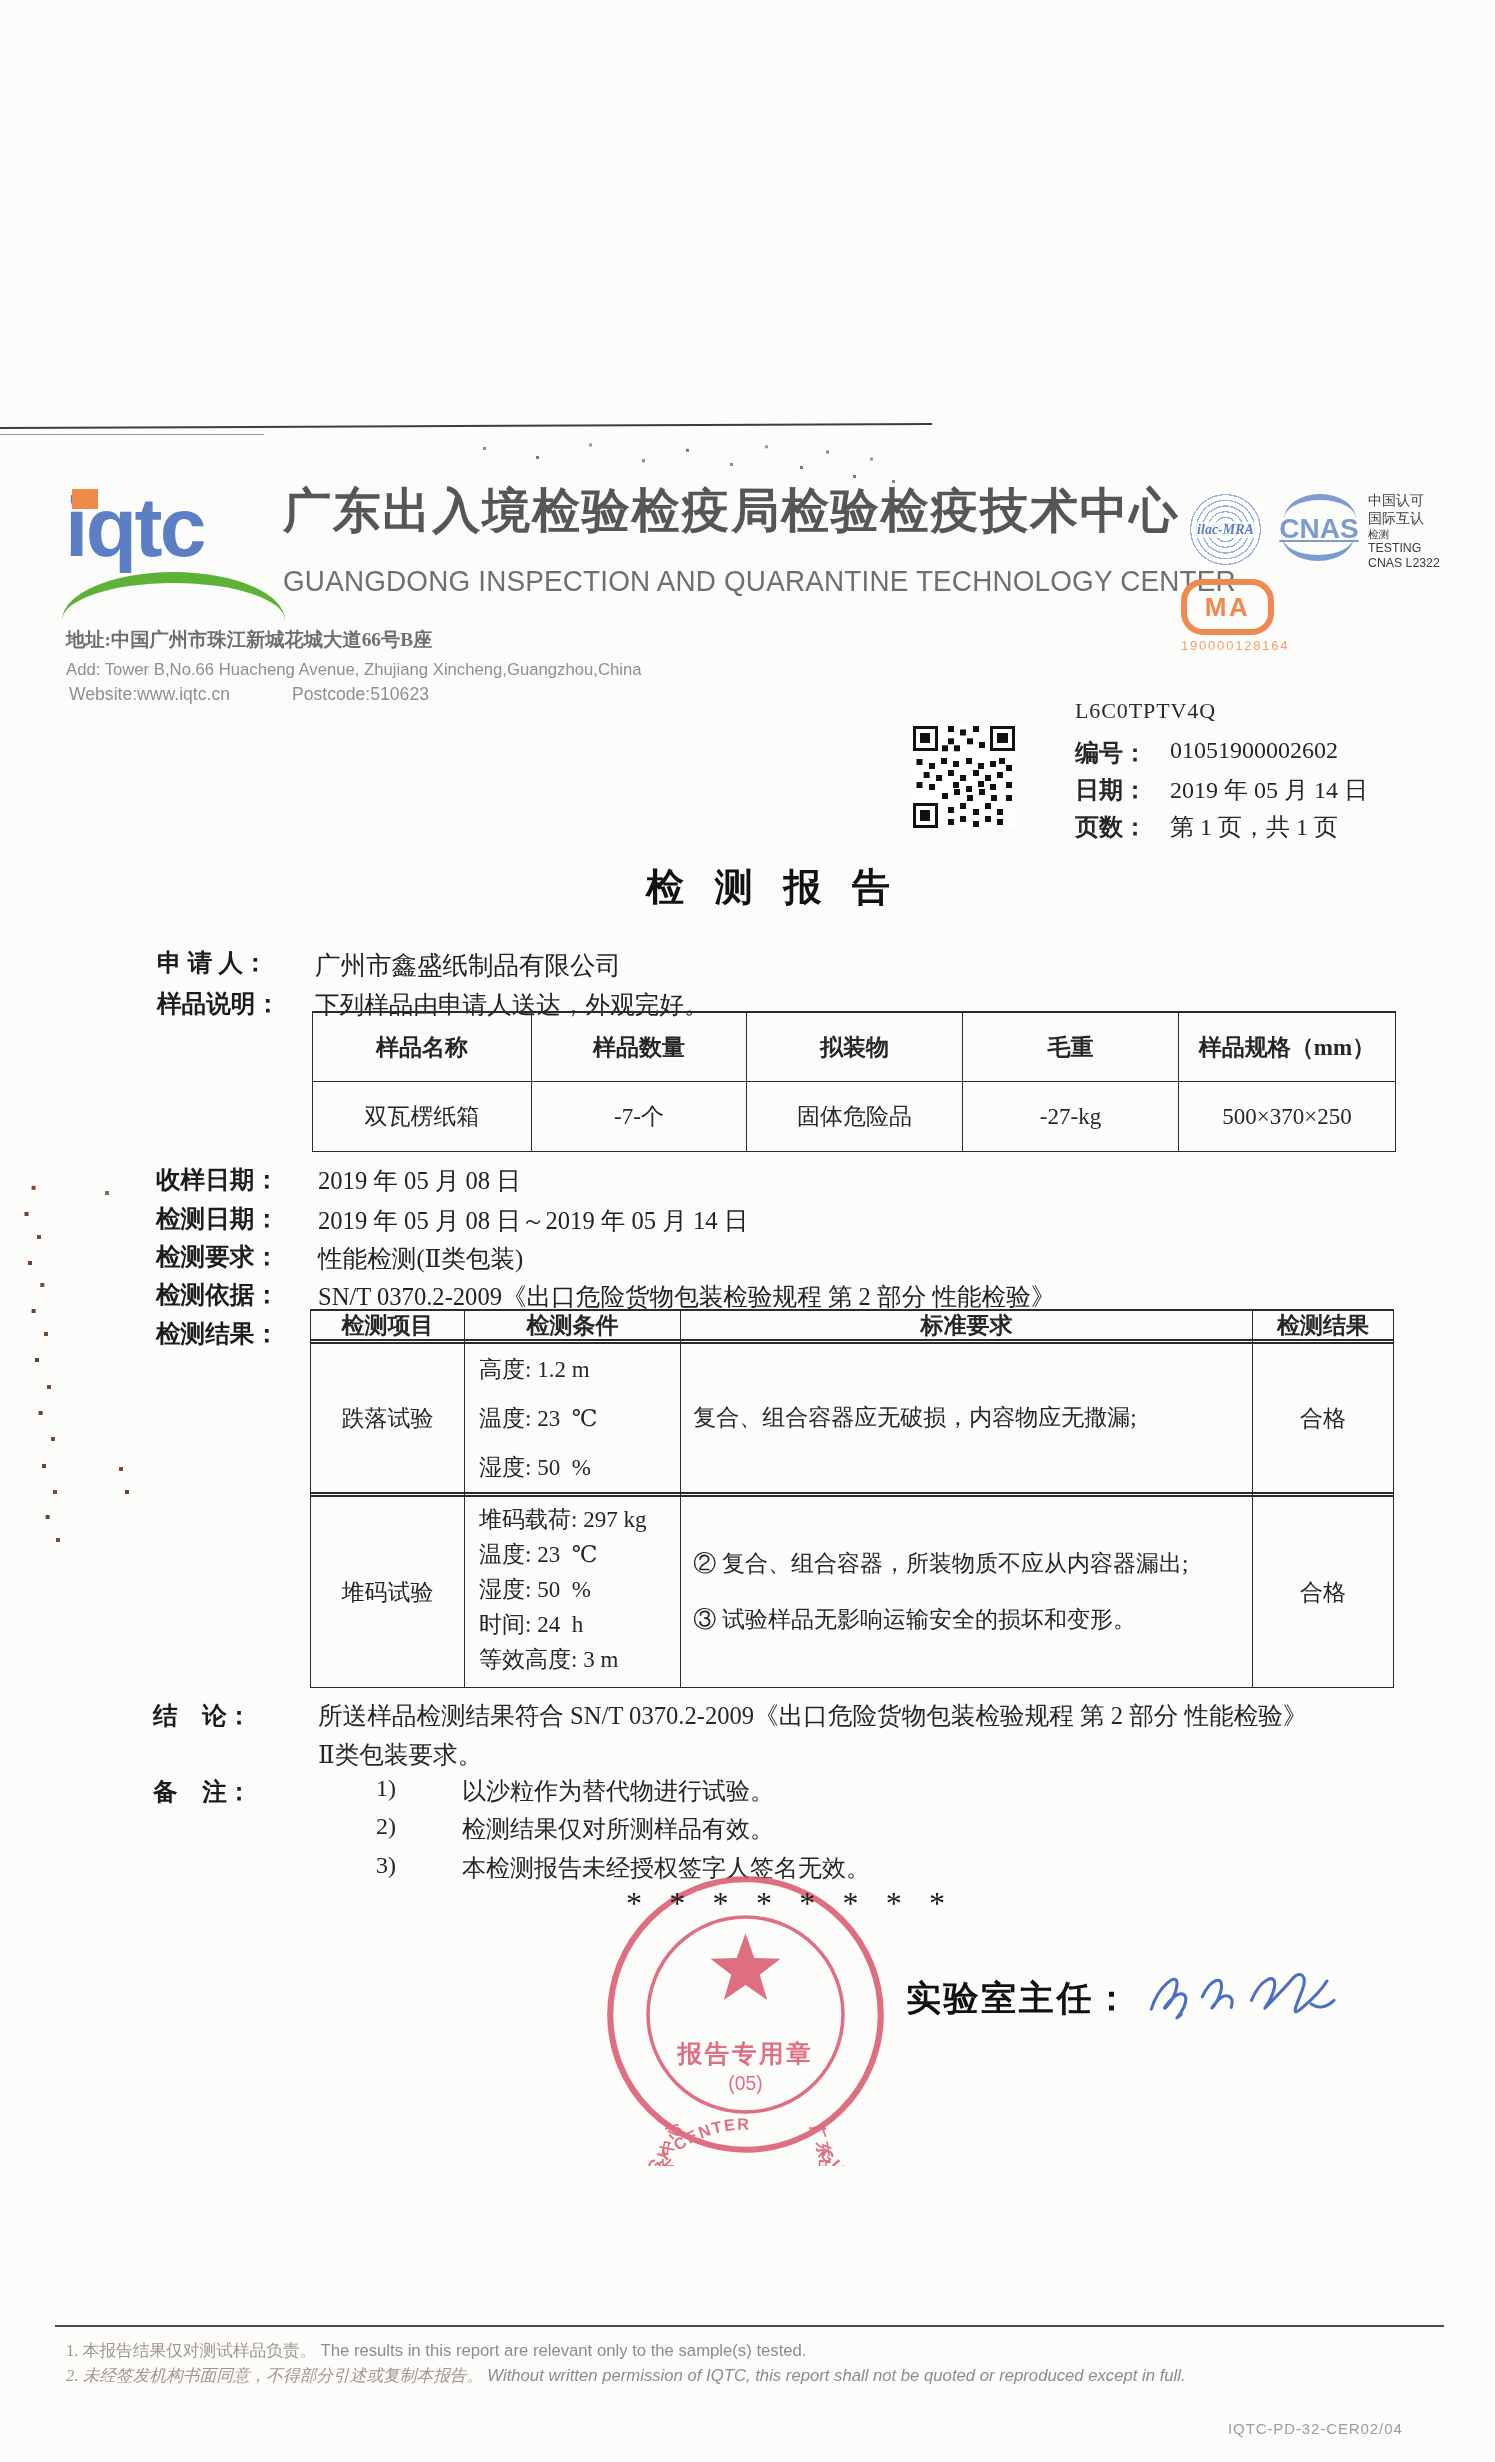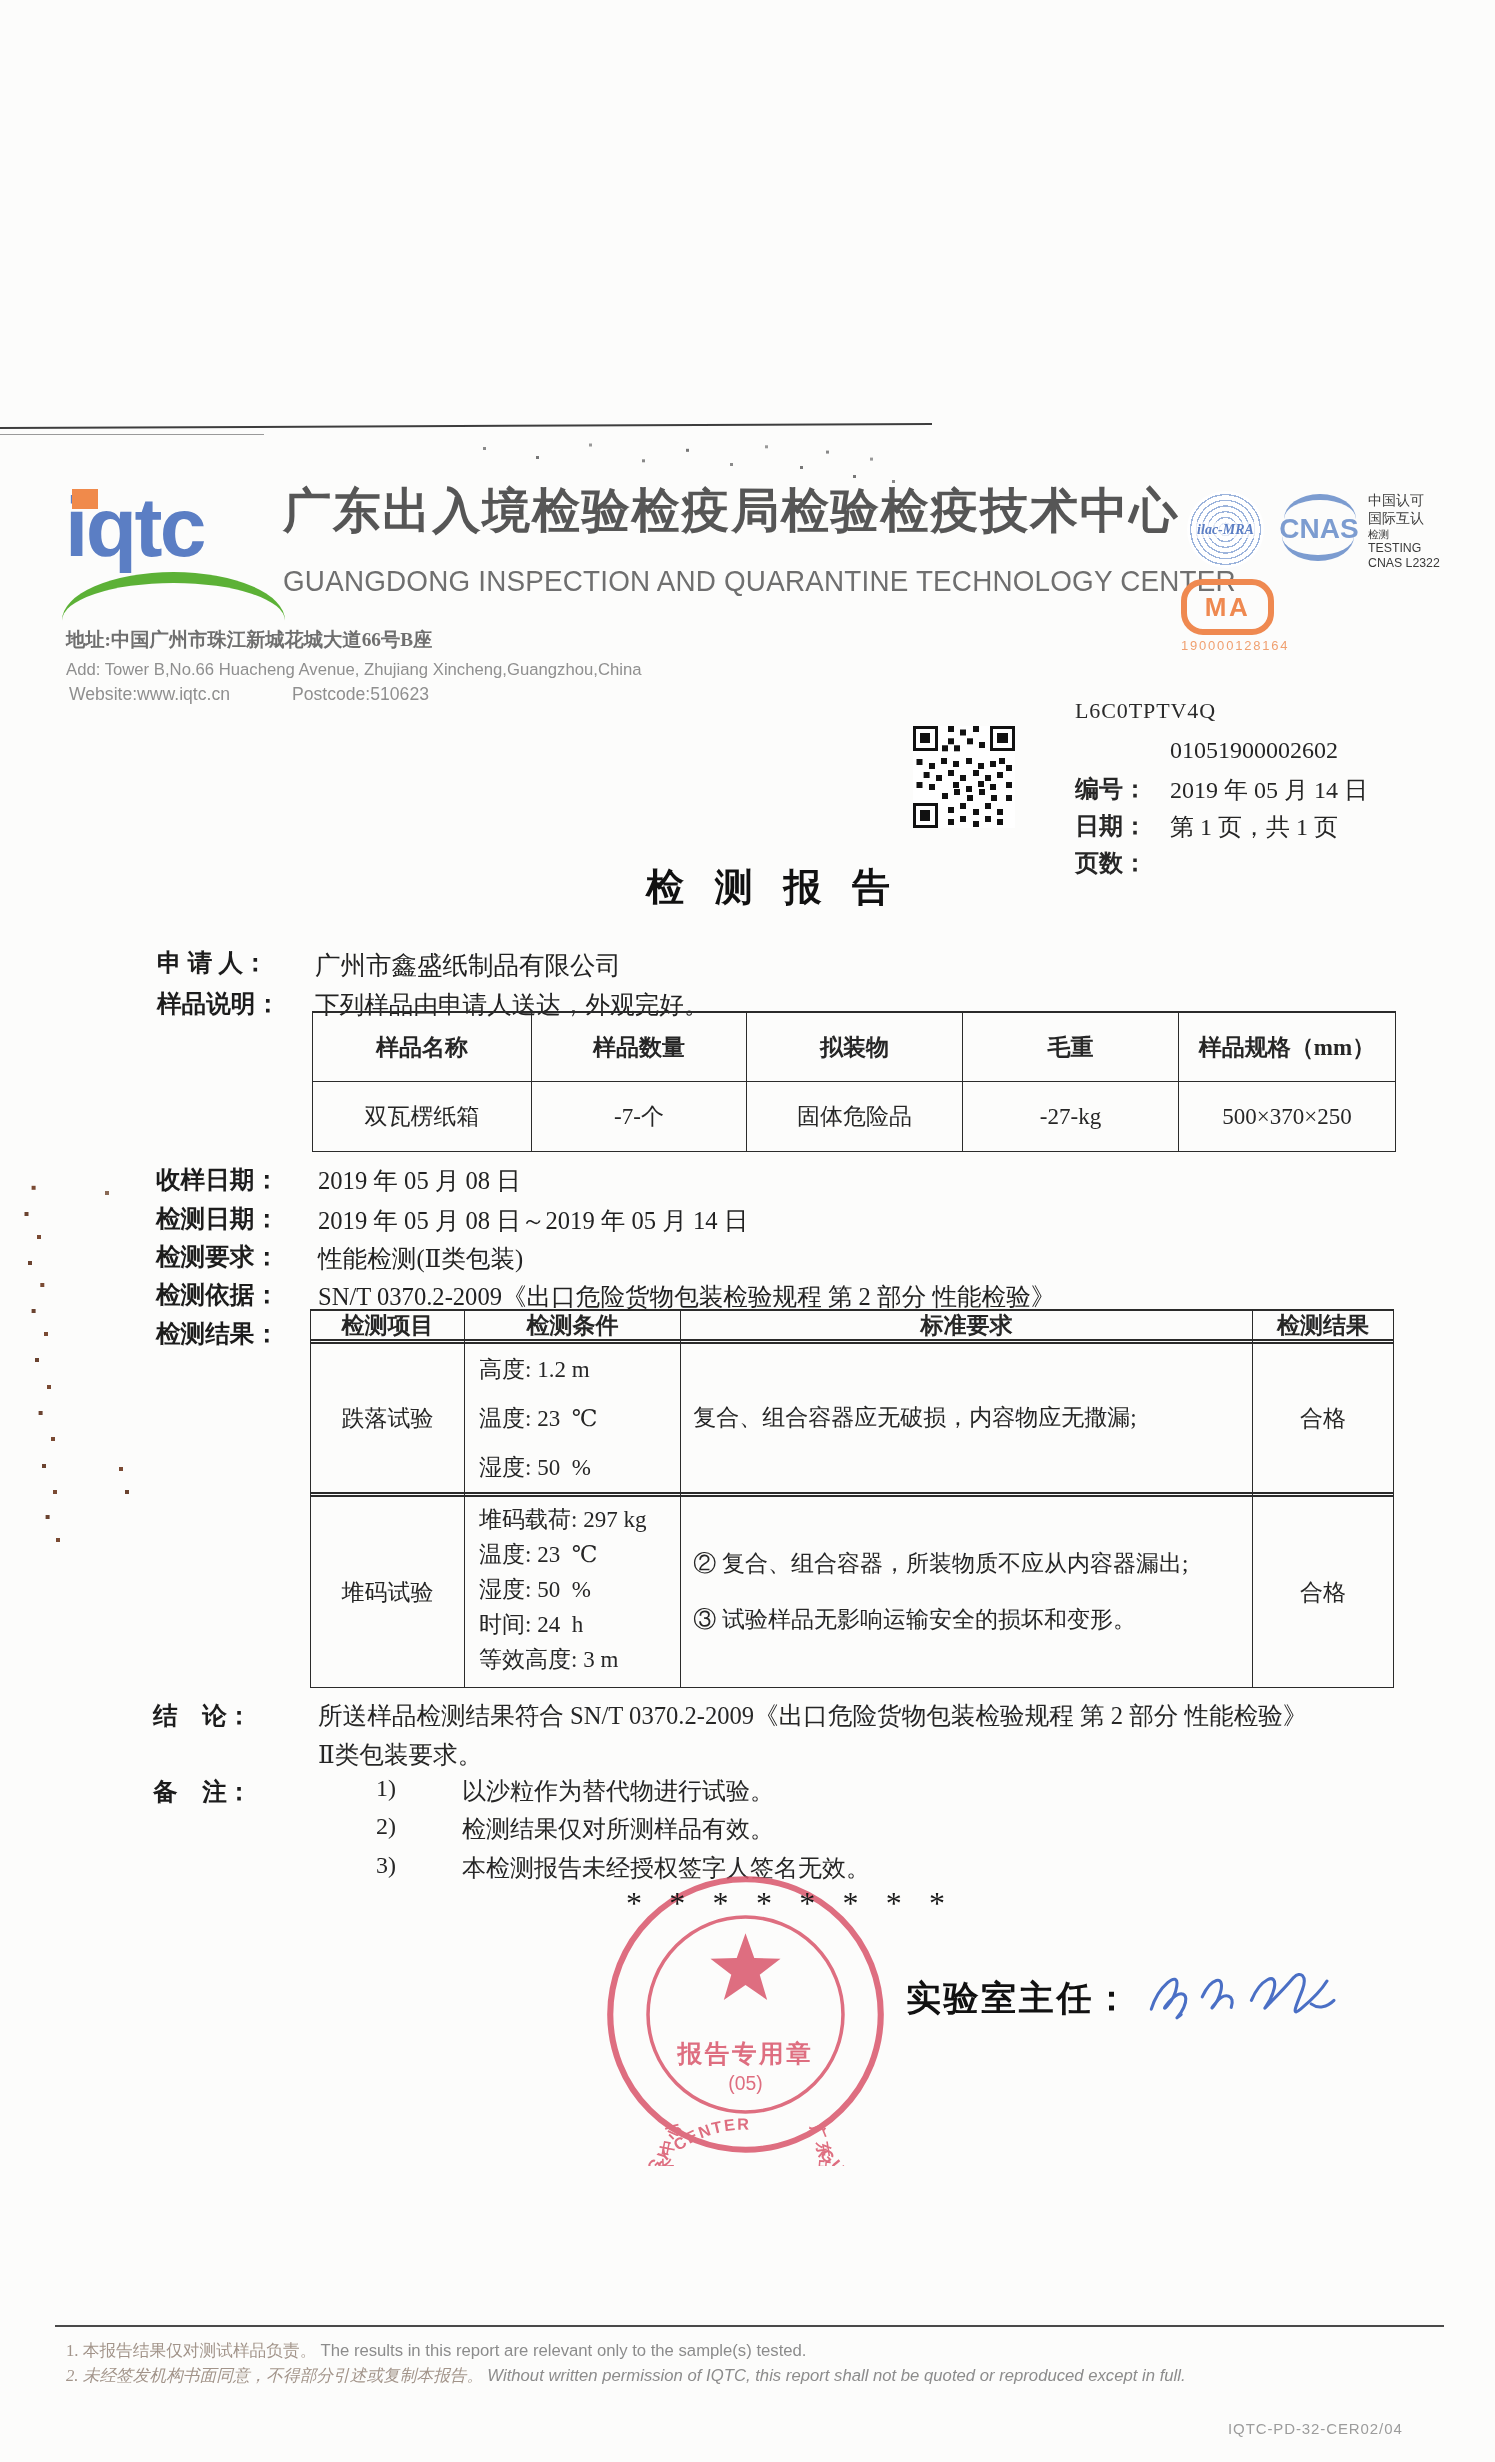--- a/index.html
+++ b/index.html
@@ -41,21 +41,21 @@
   .addr3w{left:69px;top:684px;font-size:17.6px;color:#8f8f8f;}
   .addr3p{left:292px;top:684px;font-size:17.6px;color:#8f8f8f;}
 
   .ilac{left:1187px;top:491px;width:77px;height:77px;border-radius:50%;
     background:repeating-radial-gradient(circle at 50% 50%, #9cb4dc 0 1.3px, #fff 1.3px 5.7px);
     display:flex;align-items:center;justify-content:center;}
   .ilac span{font-size:14px;font-weight:bold;font-style:italic;color:#5b7ec4;
     background:rgba(255,255,255,.75);padding:0 1.8px;}
   .cnas{left:1277px;top:494px;width:84px;height:67px;}
   .cnas .word{position:absolute;left:0;top:19.3px;width:84px;text-align:center;
-    font-size:28px;font-weight:bold;color:#7c9cd0;letter-spacing:0;}
+    font-size:28px;font-weight:bold;color:#7c9cd0;letter-spacing:0;text-decoration:underline;}
   .cnas .arc-t{position:absolute;left:7px;top:0;width:72px;height:19.3px;
     border-top:6.2px solid #7c9cd0;border-radius:50% 50% 0 0/100% 100% 0 0;}
   .cnas .arc-b{position:absolute;left:5.3px;bottom:0;width:72px;height:19.3px;
     border-bottom:6.2px solid #7c9cd0;border-radius:0 0 50% 50%/0 0 100% 100%;}
   .accred{left:1368px;top:492px;font-size:14px;color:#3a3a3a;line-height:17.6px;}
   .accred .s1{font-size:10.6px;line-height:14px;}
   .accred .s2{font-size:12.3px;line-height:15px;}
   .cma{left:1181px;top:579px;width:81px;height:44px;border:6.2px solid #ef8950;
     border-radius:22px;display:flex;align-items:center;justify-content:center;}
   .cma span{font-size:26px;font-weight:bold;color:#ef8950;letter-spacing:2.6px;}
@@ -71,21 +71,21 @@
       29px 19.3px #111,41px 19.3px #111,54px 12.3px #111,86px 32px #111,3.5px 33px #111,
       16px 37px #111,28px 32px #111,40px 35px #111,53px 32px #111,65px 37px #111,
       77px 35px #111,93px 39px #111,10.6px 46px #111,23px 49px #111,35px 44px #111,
       47px 49px #111,60px 44px #111,72px 49px #111,84px 46px #111,3.5px 56px #111,
       16px 58px #111,40px 56px #111,53px 60px #111,65px 55px #111,77px 58px #111,
       93px 56px #111,29px 67px #111,41px 63px #111,54px 69px #111,66px 63px #111,
       78px 69px #111,35px 81px #111,47px 77px #111,60px 83px #111,72px 77px #111,
       84px 83px #111,93px 69px #111,35px 93px #111,47px 90px #111,60px 95px #111,
       72px 90px #111,84px 93px #111;}
   .barcode-text{left:1075px;top:698px;font-size:22px;color:#2a2a2a;letter-spacing:0.9px;}
-  .meta-label{font-size:24px;font-weight:bold;width:97px;display:inline-block;margin-top:36px;}
+  .meta-label{font-size:24px;font-weight:bold;width:97px;display:inline-block;}
   .meta-row{left:1075px;font-size:24px;white-space:nowrap;}
   .meta-val{position:absolute;left:95px;white-space:nowrap;}
 
   
   .doc-title{left:646px;top:862px;width:281px;font-size:38px;font-weight:bold;
     letter-spacing:10.6px;color:#111;white-space:nowrap;}
   .fld-label{font-size:24.6px;font-weight:bold;color:#1c1c1c;white-space:nowrap;}
   .fld-value{font-size:24.6px;color:#222;white-space:nowrap;}
 
   

